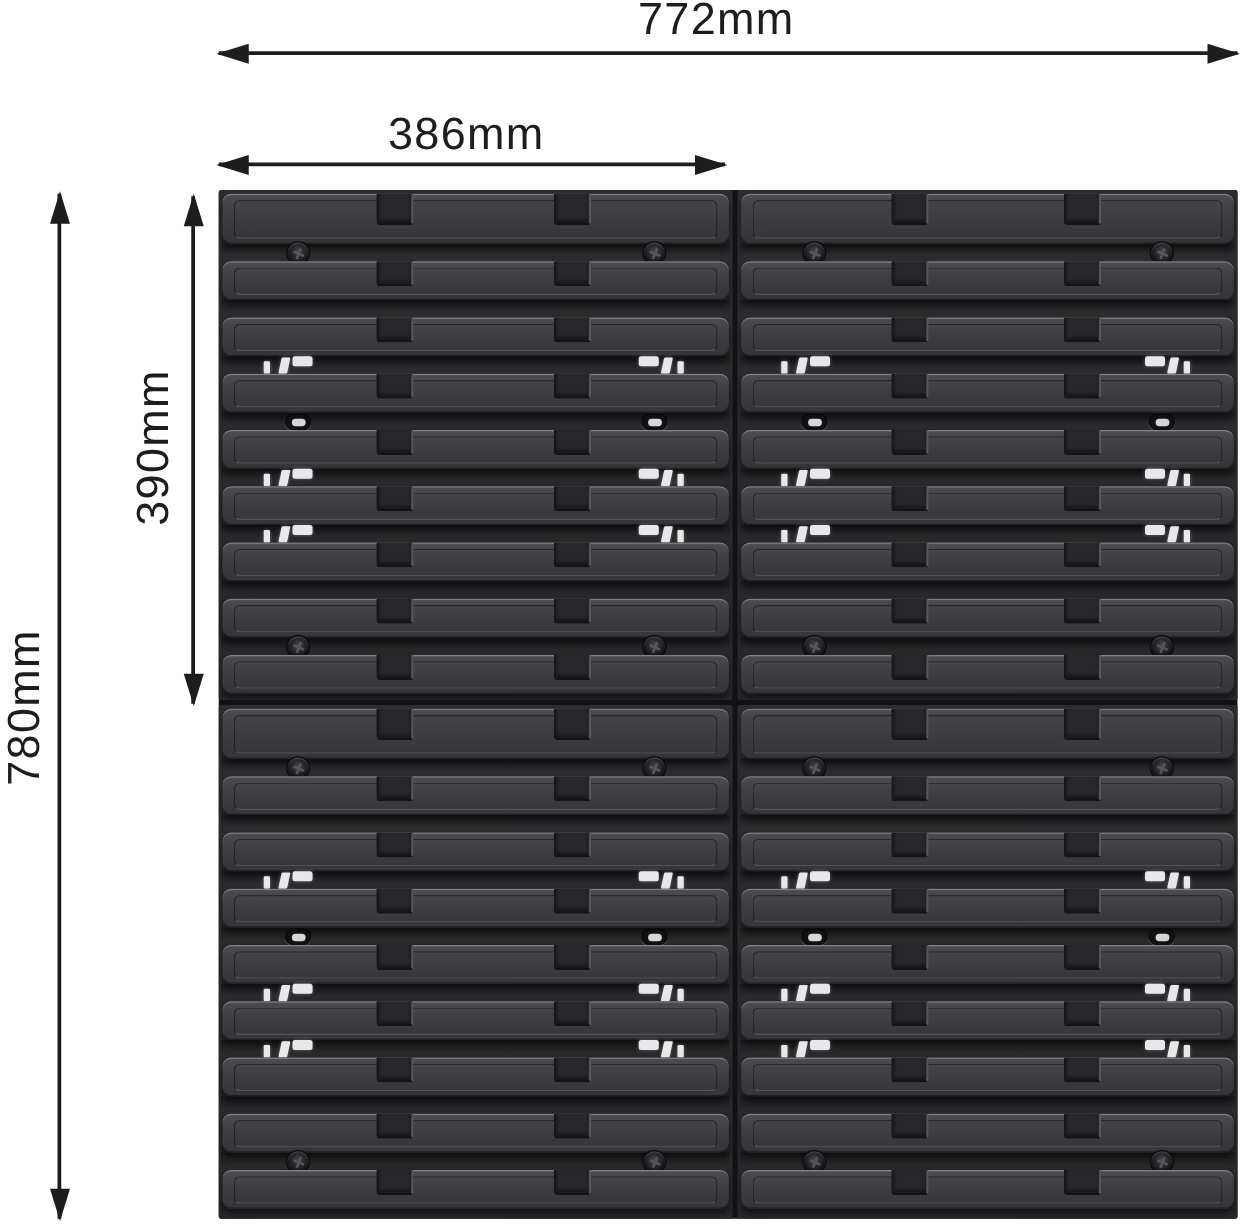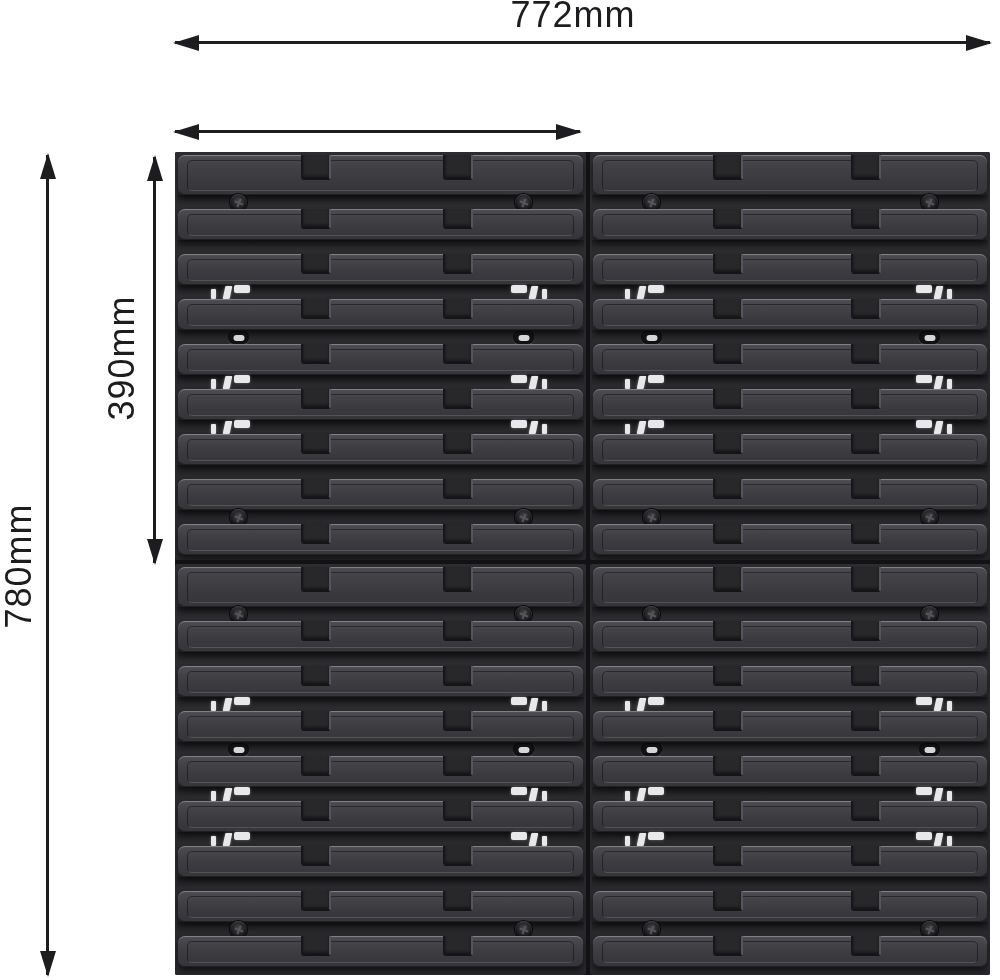--- a/index.html
+++ b/index.html
@@ -54,20 +54,21 @@
 <body>
 
 <div class="stage">
 
   <div class="dim-label" style="left:573px;top:-6px;">772mm</div>
   <div class="dim-h" style="left:175px;top:41px;width:815px;">
     <span class="ah ah-left"></span>
     <span class="ah ah-right"></span>
   </div>
 
+  <div class="dim-label" style="left:373px;top:86px;">386mm</div>
   <div class="dim-h" style="left:175px;top:130px;width:405px;">
     <span class="ah ah-left"></span>
     <span class="ah ah-right"></span>
   </div>
 
   <div class="dim-label-v" style="left:19px;top:566px;">780mm</div>
   <div class="dim-v" style="left:46px;top:155px;height:820px;">
     <span class="ah ah-up"></span>
     <span class="ah ah-down"></span>
   </div>

